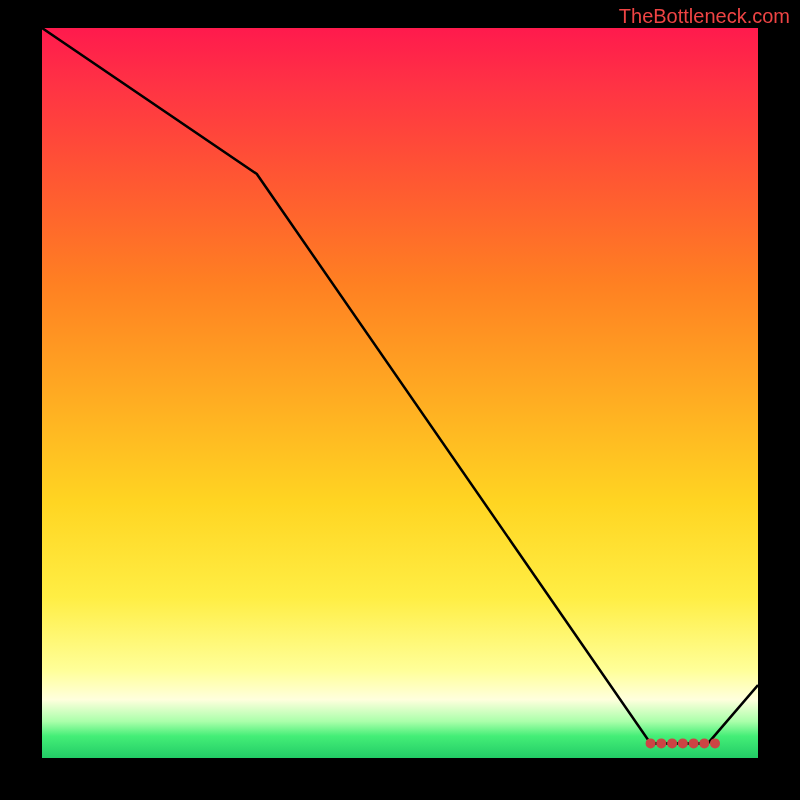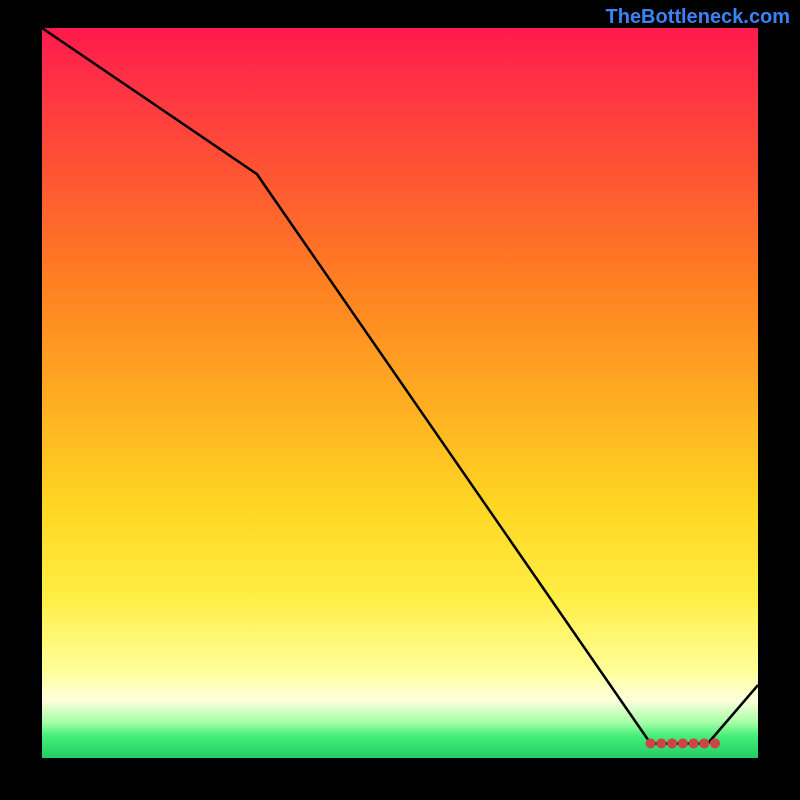--- a/index.html
+++ b/index.html
@@ -8,23 +8,23 @@
     width: 800px;
     height: 800px;
     background: #000;
     font-family: Arial, sans-serif;
     position: relative;
   }
   .watermark {
     position: absolute;
     top: 5px;
     right: 10px;
-    color: #3b82f6;
+    color: #ef4444;
     font-size: 20px;
-    font-weight: bold;
+    font-weight: normal;
     z-index: 10;
   }
   .plot-area {
     position: absolute;
     left: 42px;
     top: 28px;
     width: 716px;
     height: 730px;
     background: linear-gradient(to bottom,
       #ff1a4d 0%,

